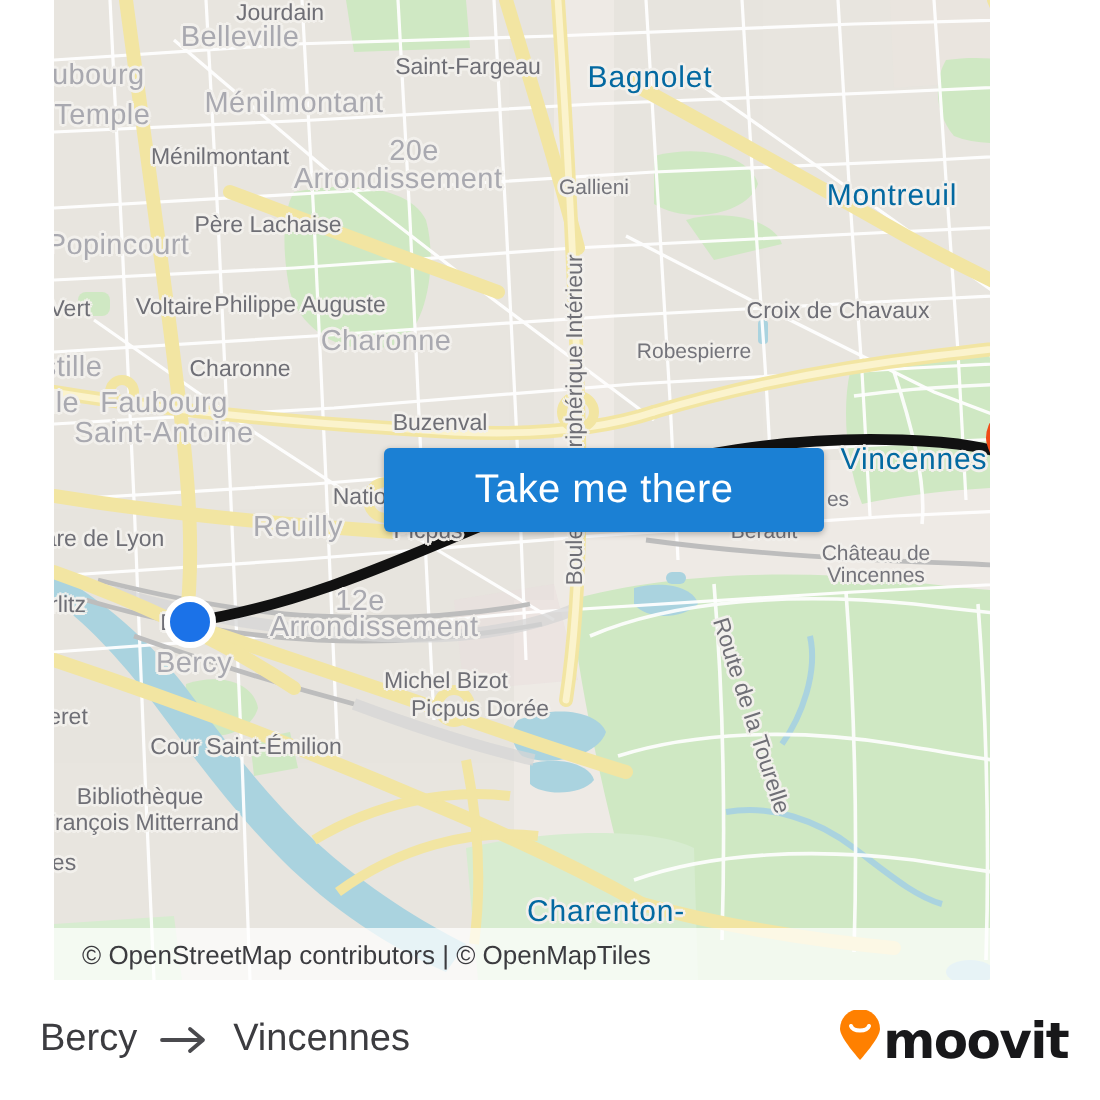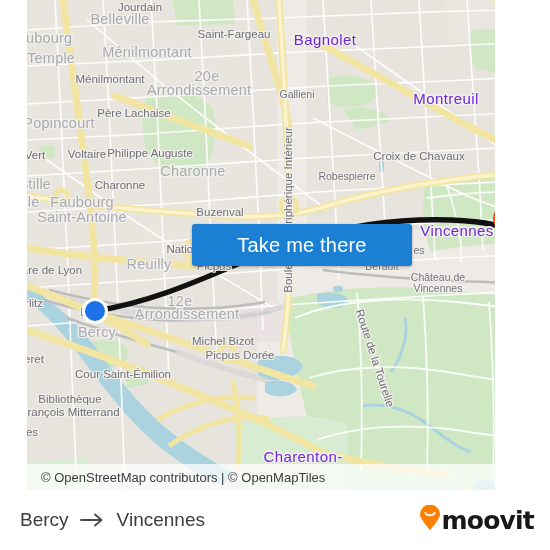--- a/index.html
+++ b/index.html
@@ -22,21 +22,21 @@
   .maplabel{
     position:absolute;
     color:#7a7a80;
     white-space:nowrap;
     pointer-events:none;
     transform:translate(-50%,-50%);
     text-shadow:
       -1.4px 0 #f2f0ec, 1.4px 0 #f2f0ec, 0 -1.4px #f2f0ec, 0 1.4px #f2f0ec,
       -1px -1px #f2f0ec, 1px -1px #f2f0ec, -1px 1px #f2f0ec, 1px 1px #f2f0ec;
   }
-  .lbl-city{ font-size:15px; color:#6d28d9; letter-spacing:.4px; }
+  .lbl-city{ font-size:15px; color:#0369a1; letter-spacing:.4px; }
   .lbl-big { font-size:14.5px; color:#8e8e95; letter-spacing:.2px; }
   .lbl-sub { font-size:11.5px; color:#6f6f76; }
   .lbl-sm  { font-size:10.5px; color:#74747b; }
   .lbl-faint{ color:#a9a9b0; }
 
   
   .origin-dot{
     position:absolute;width:26px;height:26px;border-radius:50%;
     background:#1b72e8;border:3px solid #ffffff;
     box-sizing:border-box;

